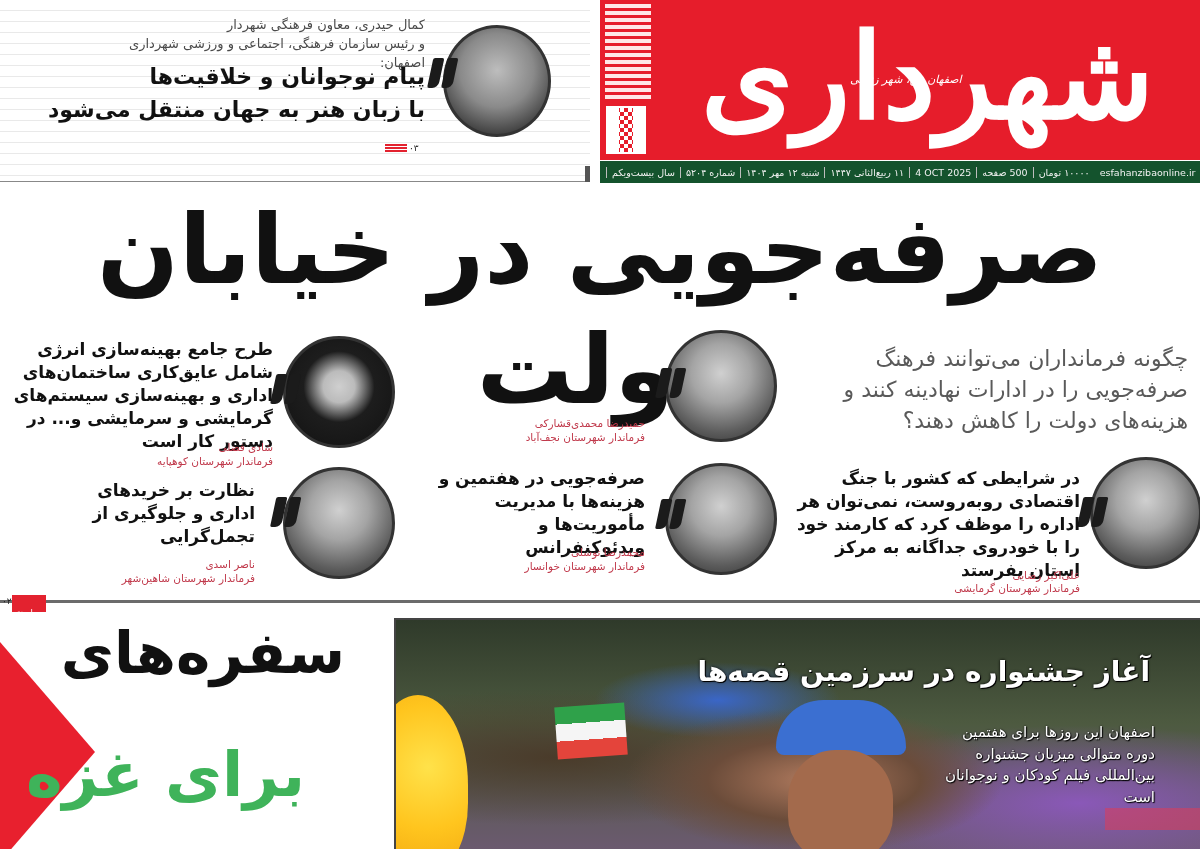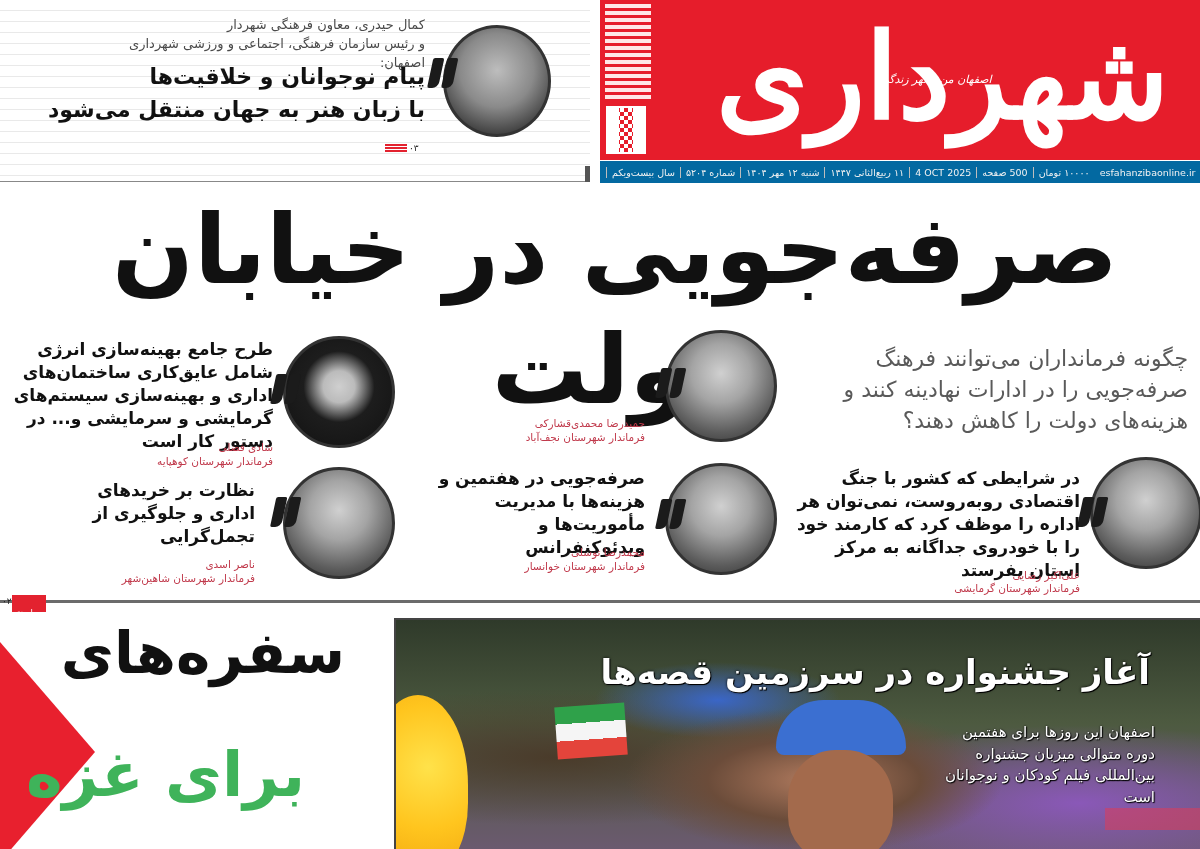--- a/index.html
+++ b/index.html
@@ -1,18 +1,18 @@
 <!DOCTYPE html>
 <html><head>
 <meta charset="utf-8">
 <style>
   * { box-sizing: border-box; margin: 0; padding: 0; }
   html, body { width: 1200px; height: 849px; overflow: hidden; background: #ffffff; }
   body { font-family: "DejaVu Sans", sans-serif; position: relative; color: #1a1a1a; }
-  .rtl { direction: rtl; padding-left: 30px; }
+  .rtl { direction: rtl; }
 
   
   .teaser {
     position: absolute; left: 0; top: 0; width: 590px; height: 182px;
     background: repeating-linear-gradient(to bottom, #ffffff 0px, #ffffff 10px, #e9e9e9 10px, #e9e9e9 11px);
     border-bottom: 1px solid #888;
   }
   .teaser-rightbar { position: absolute; right: 0; top: 166px; width: 5px; height: 16px; background: #555; }
   .teaser-photo {
     position: absolute; left: 443px; top: 25px; width: 108px; height: 112px;
@@ -56,21 +56,21 @@
   .logo {
     position: absolute; left: 60px; top: 2px; width: 535px; height: 156px;
     font-family: "DejaVu Serif", serif; font-weight: bold; font-size: 118px; line-height: 150px;
     color: #ffffff; text-align: center; letter-spacing: -2px;
   }
   .slogan {
     position: absolute; left: 250px; top: 73px; font-size: 11px; color: #fff; font-style: italic; white-space: nowrap;
   }
   .infobar {
     position: absolute; left: 600px; top: 161px; width: 600px; height: 22px;
-    background: #0369a1; color: #f2f2f2; font-size: 9.5px;
+    background: #14532d; color: #f2f2f2; font-size: 9.5px;
     display: flex; flex-direction: row-reverse; align-items: center; padding: 0 6px; gap: 0;
   }
   .infobar span { padding: 0 5px; border-left: 1px solid #bdbdbd; white-space: nowrap; }
   .infobar span:last-child { border-left: none; }
   .infobar .site { margin-right: auto; border: none; }
 
   
   .headline {
     position: absolute; left: 0; top: 190px; width: 1200px; height: 120px;
     font-size: 96px; line-height: 120px; font-weight: bold; color: #111;
@@ -143,21 +143,21 @@
     position: absolute; left: 160px; top: 85px; width: 70px; height: 52px;
     background: linear-gradient(180deg, #2fa14a 0 33%, #f5f5f5 33% 66%, #e4443b 66% 100%);
     transform: rotate(-4deg);
   }
   .festival-ornament {
     position: absolute; left: -28px; top: 75px; width: 100px; height: 180px;
     background: radial-gradient(circle at 60% 40%, #ffe24a 0%, #ffc51e 50%, #f0a30f 100%);
     border-radius: 50% 50% 40% 40%;
   }
   .festival-title {
-    position: absolute; right: 50px; top: 22px; font-size: 34px; line-height: 60px; font-weight: bold;
+    position: absolute; right: 50px; top: 22px; font-size: 28px; line-height: 60px; font-weight: bold;
     color: #fff; text-shadow: 0 0 3px #000, 1px 1px 0 #000; white-space: nowrap;
   }
   .festival-text {
     position: absolute; right: 45px; top: 102px; width: 220px;
     font-size: 15px; line-height: 21.5px; color: #fff; text-align: right; text-shadow: 0 0 2px #000, 1px 1px 1px #000;
   }
   .festival-pinkbar { position: absolute; right: 0; top: 188px; width: 95px; height: 22px; background: rgba(220, 60, 90, 0.55); }
 </style>
 </head>
 <body>

